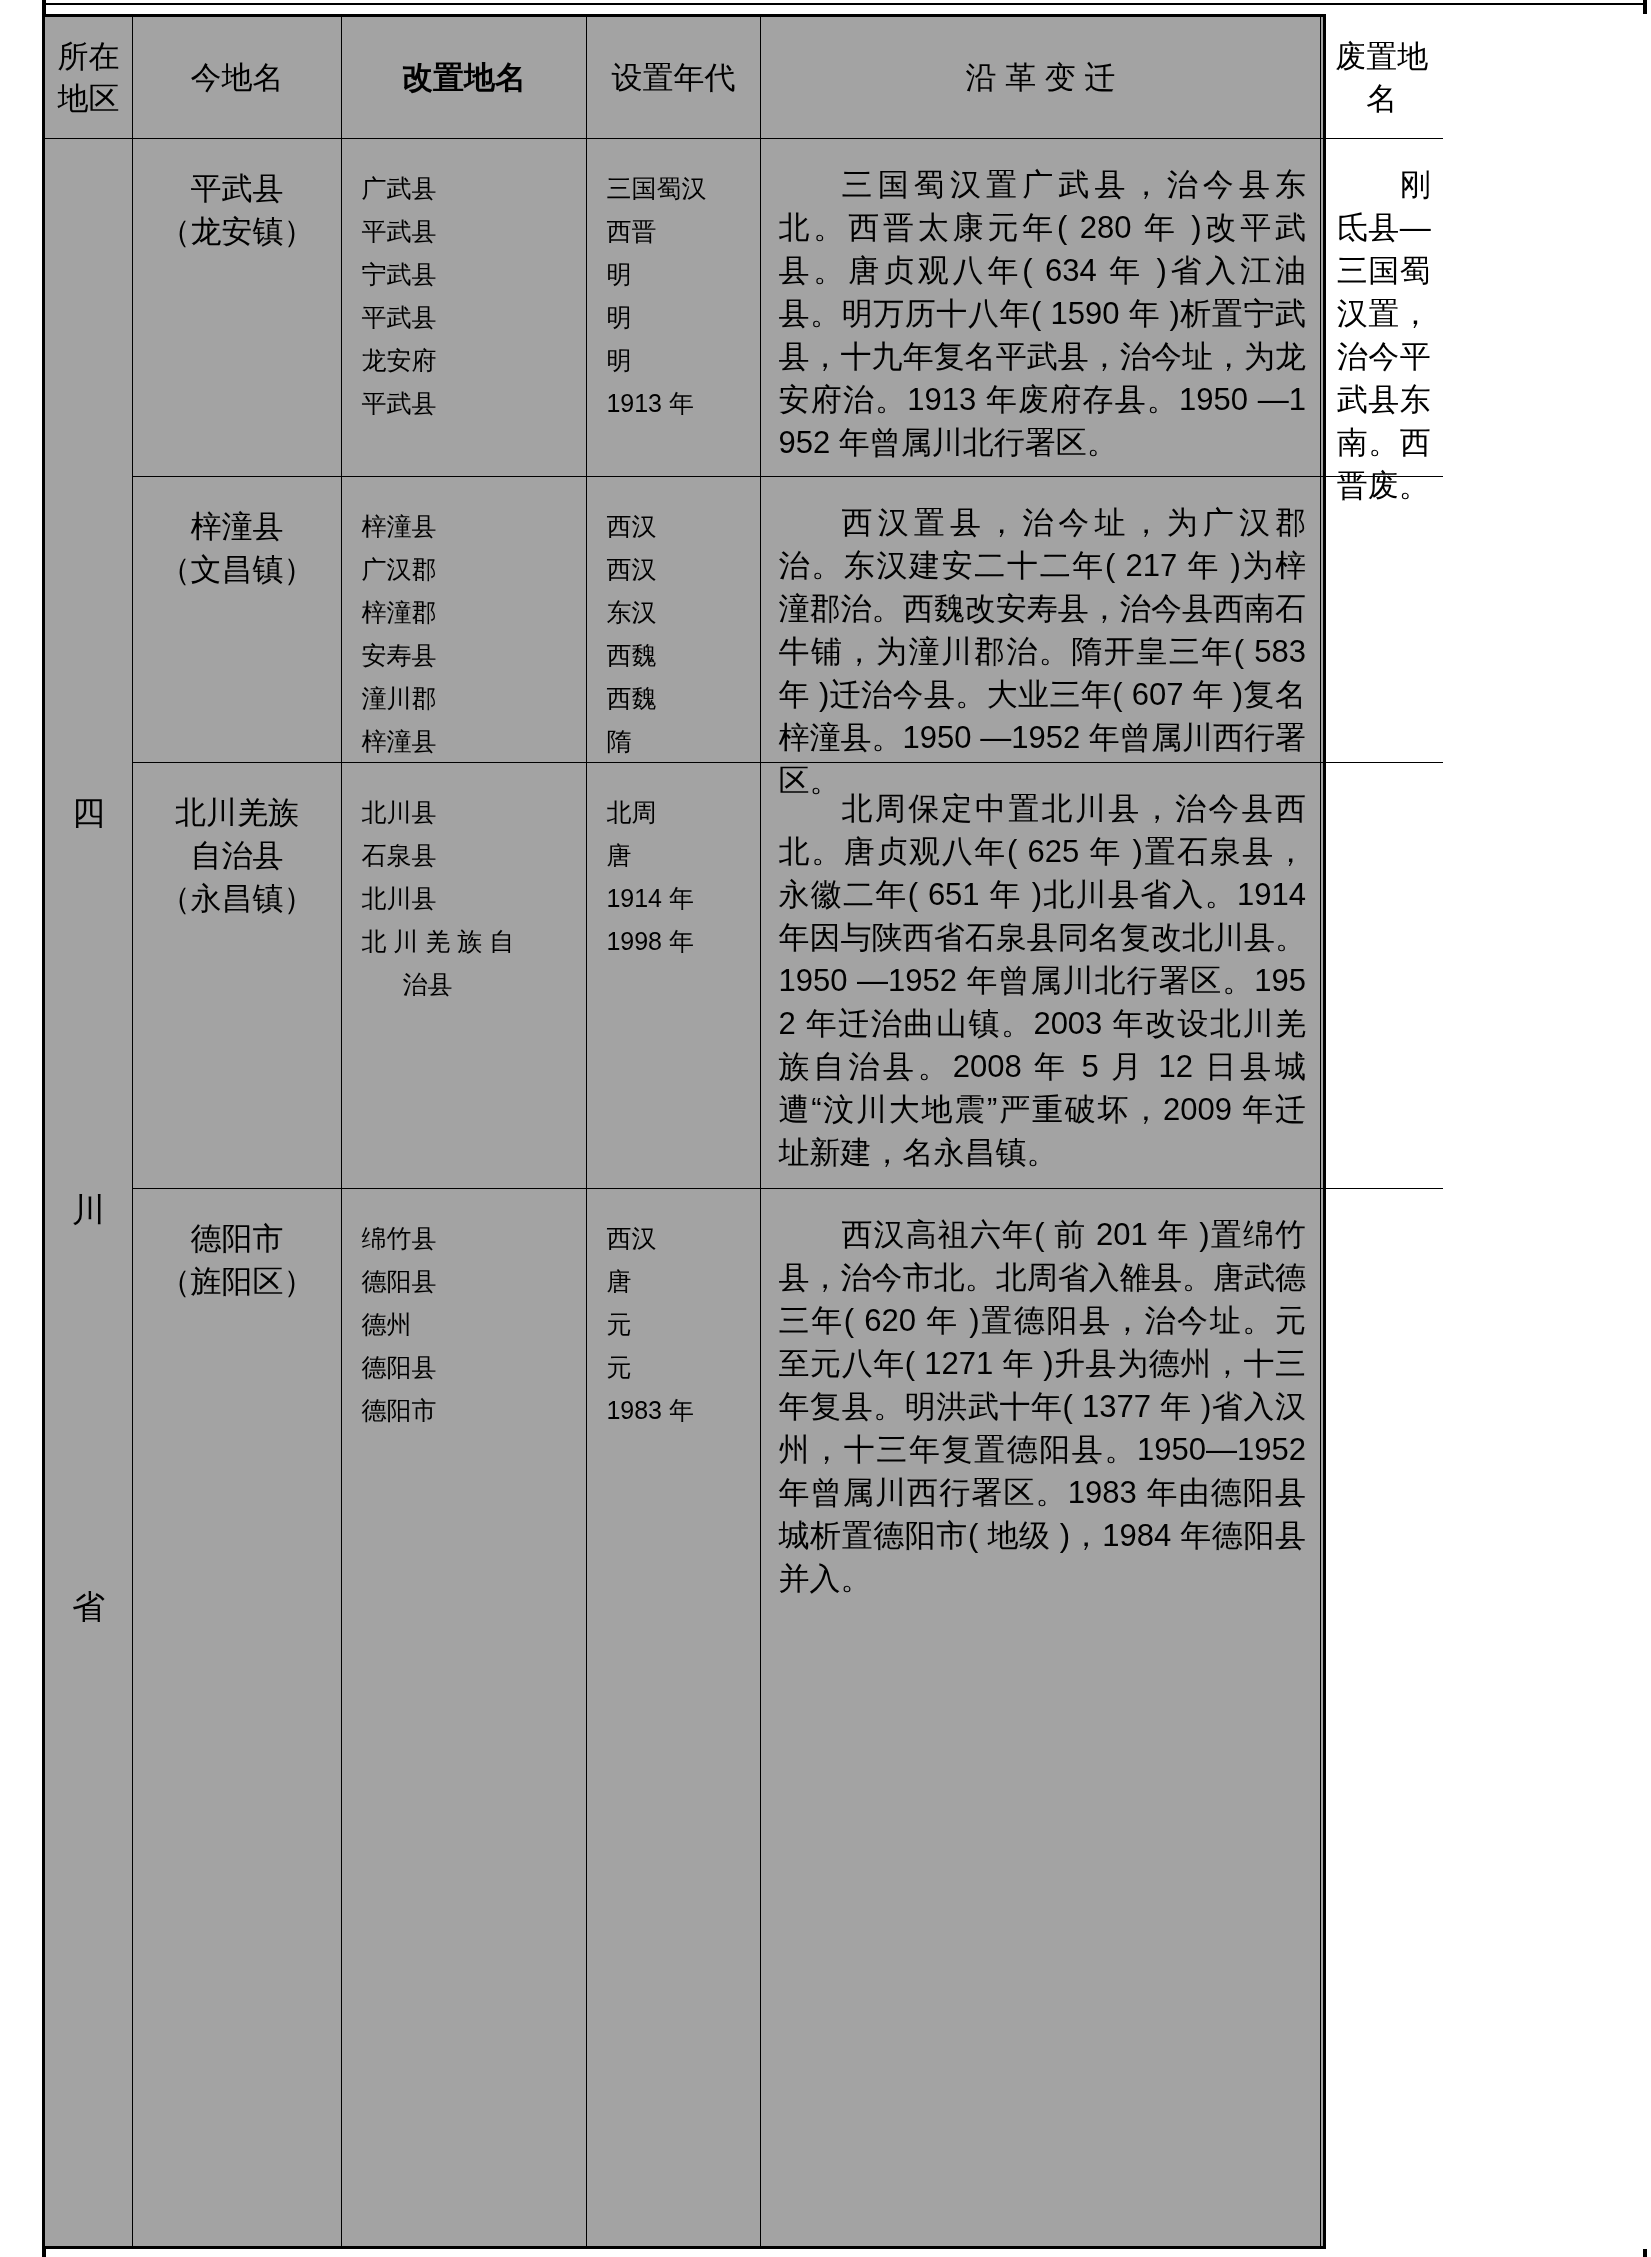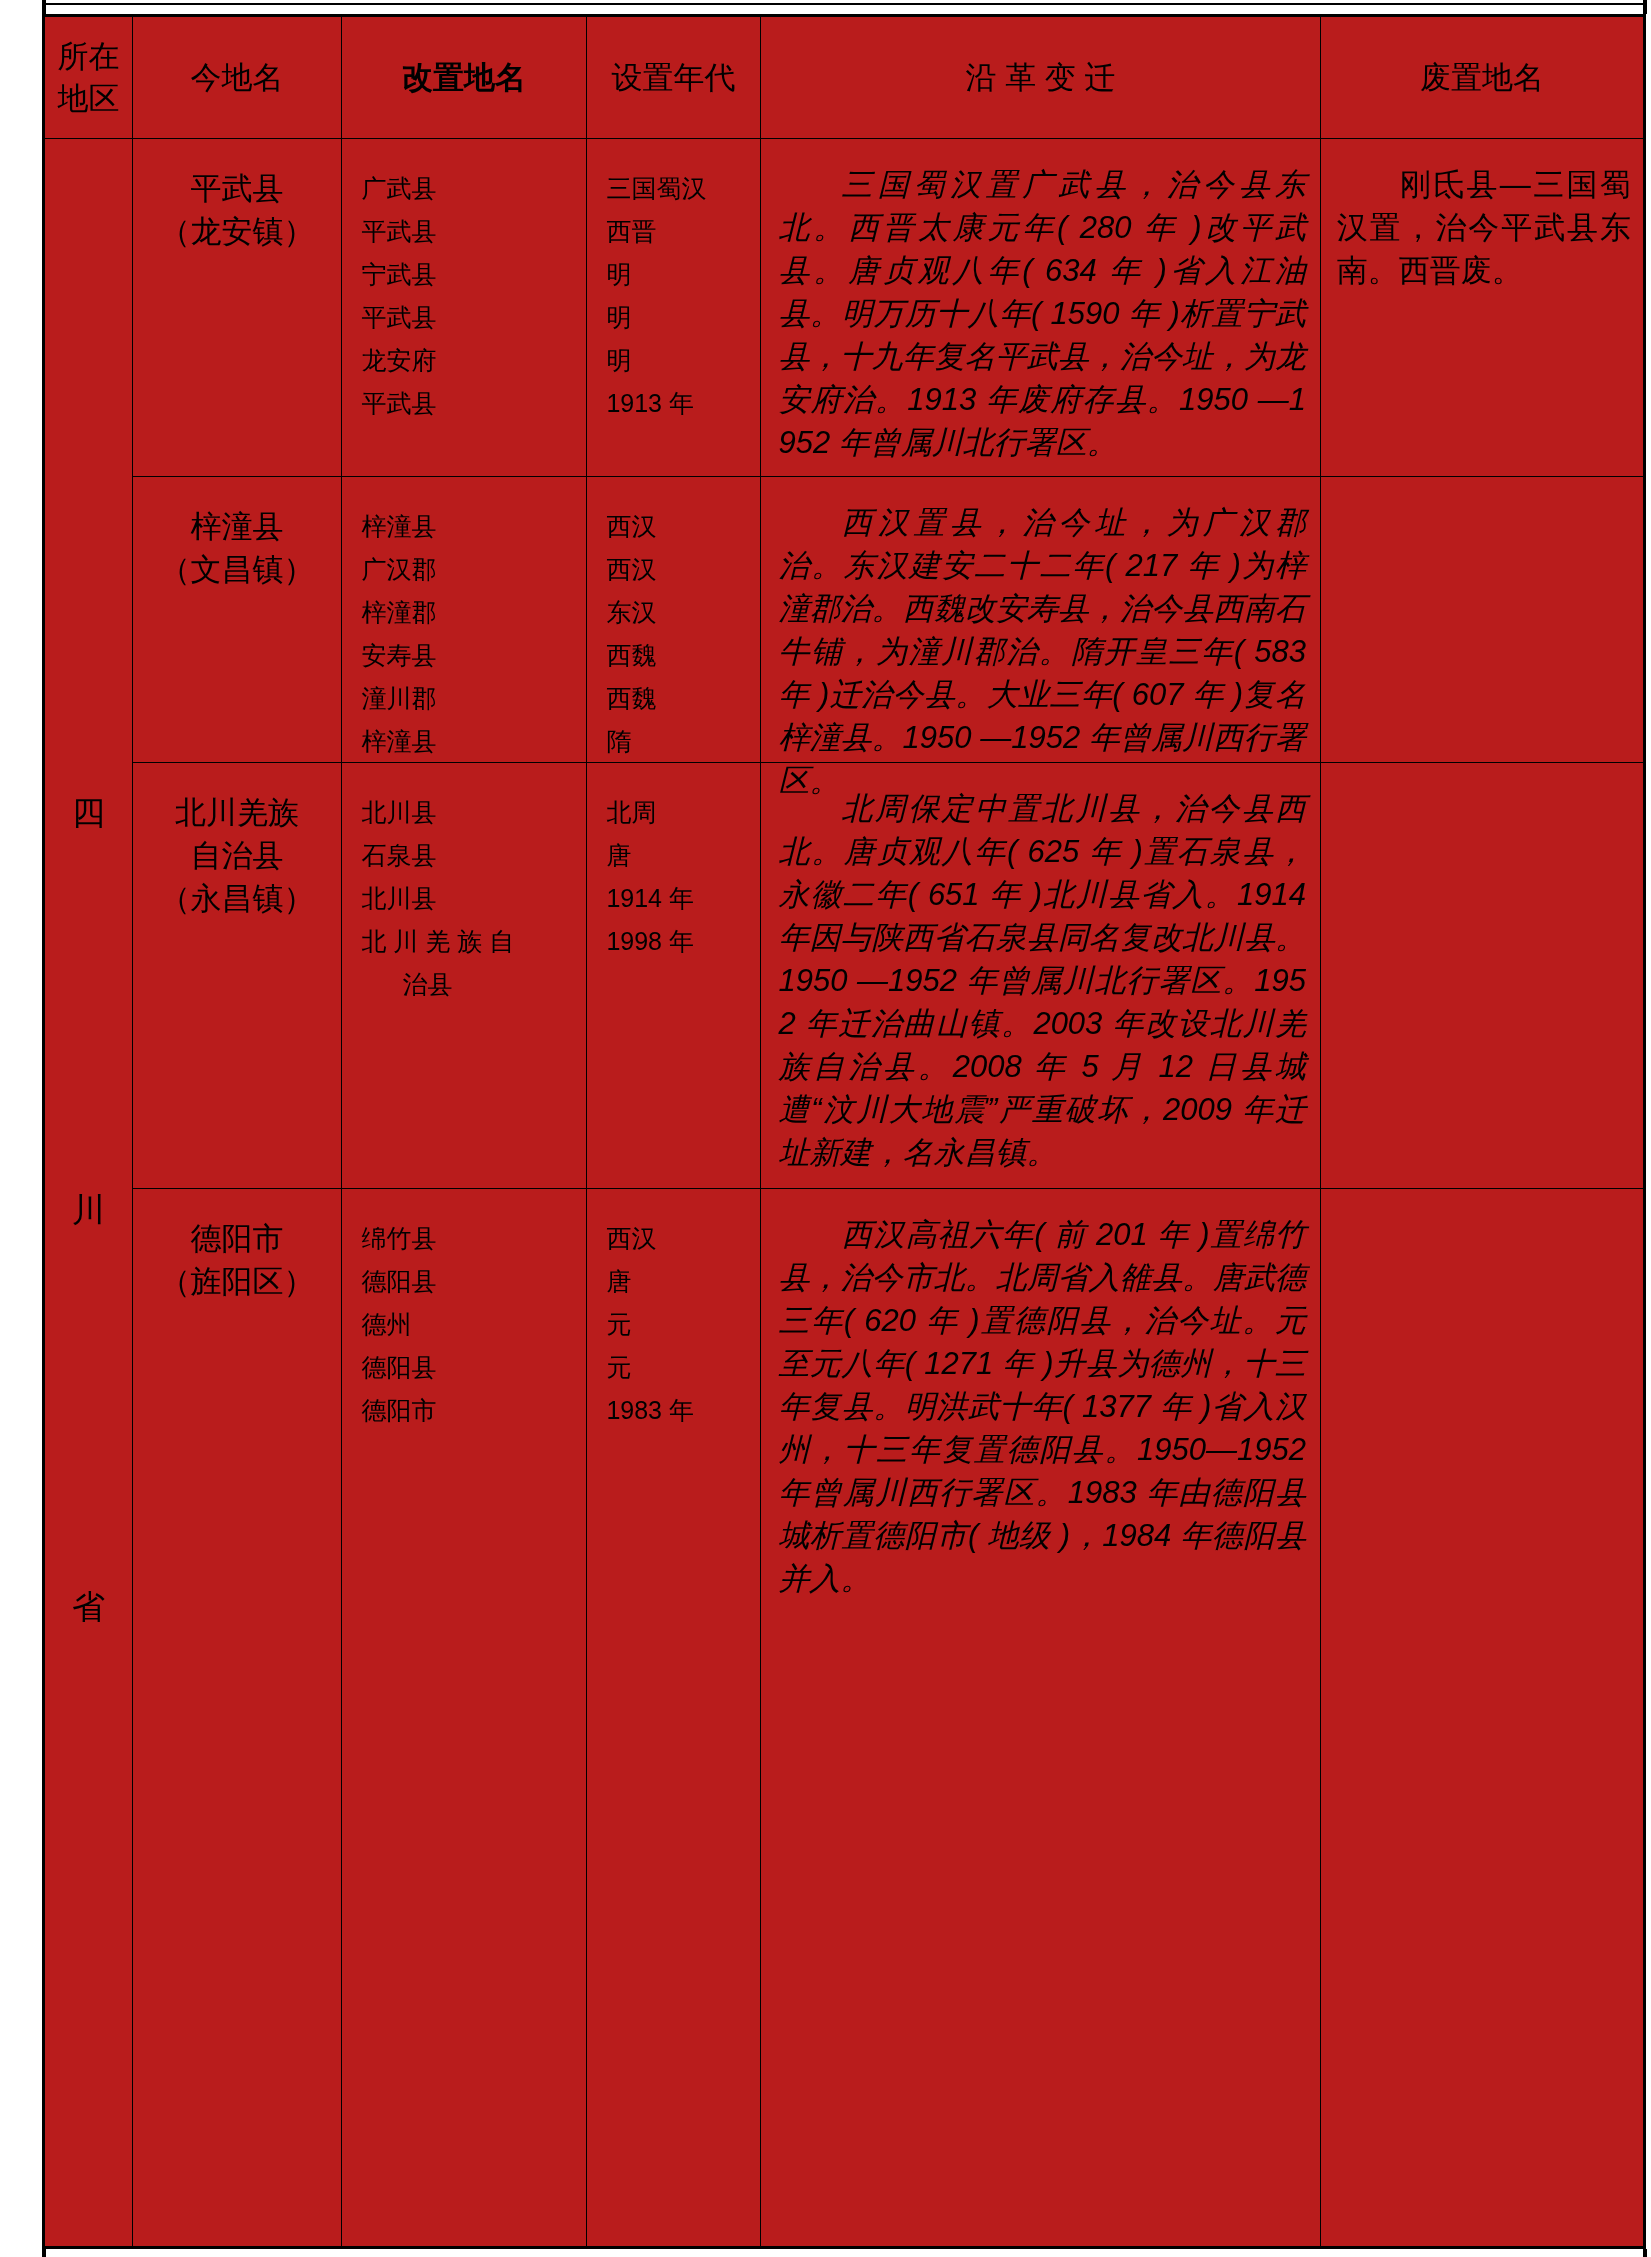--- a/index.html
+++ b/index.html
@@ -10,40 +10,40 @@
   }
   
   .top-rule{position:absolute;left:42px;top:2.8px;width:1604px;height:1.8px;background:#000;}
   .stub{position:absolute;background:#000;width:3.7px;}
   .stub.tl{left:42px;top:0;height:14px;}
   .stub.tr{left:1643px;top:0;height:14px;}
   .stub.bl{left:42px;top:2249px;height:8.3px;}
   .stub.br{left:1643px;top:2249px;height:8.3px;}
 
   .tbl{
-    position:absolute;left:42px;top:14px;width:1604px;height:2235px;
-    box-sizing:border-box;border:3.7px solid #000;background:#b91c1c;
+    position:absolute;left:42px;top:14px;width:1284px;height:2235px;
+    box-sizing:border-box;border:3.7px solid #000;background:#a3a3a3;
     display:grid;
     grid-template-columns:88px 209px 245px 174px 560px 1fr;
     grid-template-rows:122px 338px 286px 426px 1fr;
   }
   .cell{box-sizing:border-box;position:relative;}
   .br2{border-right:1.8px solid #000;}
   .bb2{border-bottom:1.8px solid #000;}
 
   .hdr{
     display:flex;align-items:center;justify-content:center;
     text-align:center;font-size:31px;line-height:42px;font-weight:500;
   }
   .name-cell{padding-top:28px;text-align:center;font-size:31px;line-height:43px;}
   .list-cell{padding:28px 7.4px 0 19.4px;font-size:25px;line-height:43px;white-space:nowrap;}
   .list-line{min-height:43px;}
   .indent2{margin-left:41px;}
 
-  .evo-cell{padding:24px 14px 0 17.5px;font-size:31px;line-height:43px;font-style:italic;}
+  .evo-cell{padding:24px 14px 0 17.5px;font-size:31px;line-height:43px;}
   .para{
     margin:0;text-indent:63px;text-align:justify;text-justify:inter-character;
     word-break:break-all;
   }
   .abo-cell{padding:24px 12px 0 15.7px;font-size:31px;line-height:43px;}
 
   .region-cell{position:relative;}
   .region-char{
     position:absolute;left:0;width:100%;text-align:center;
     font-size:33px;line-height:33px;

